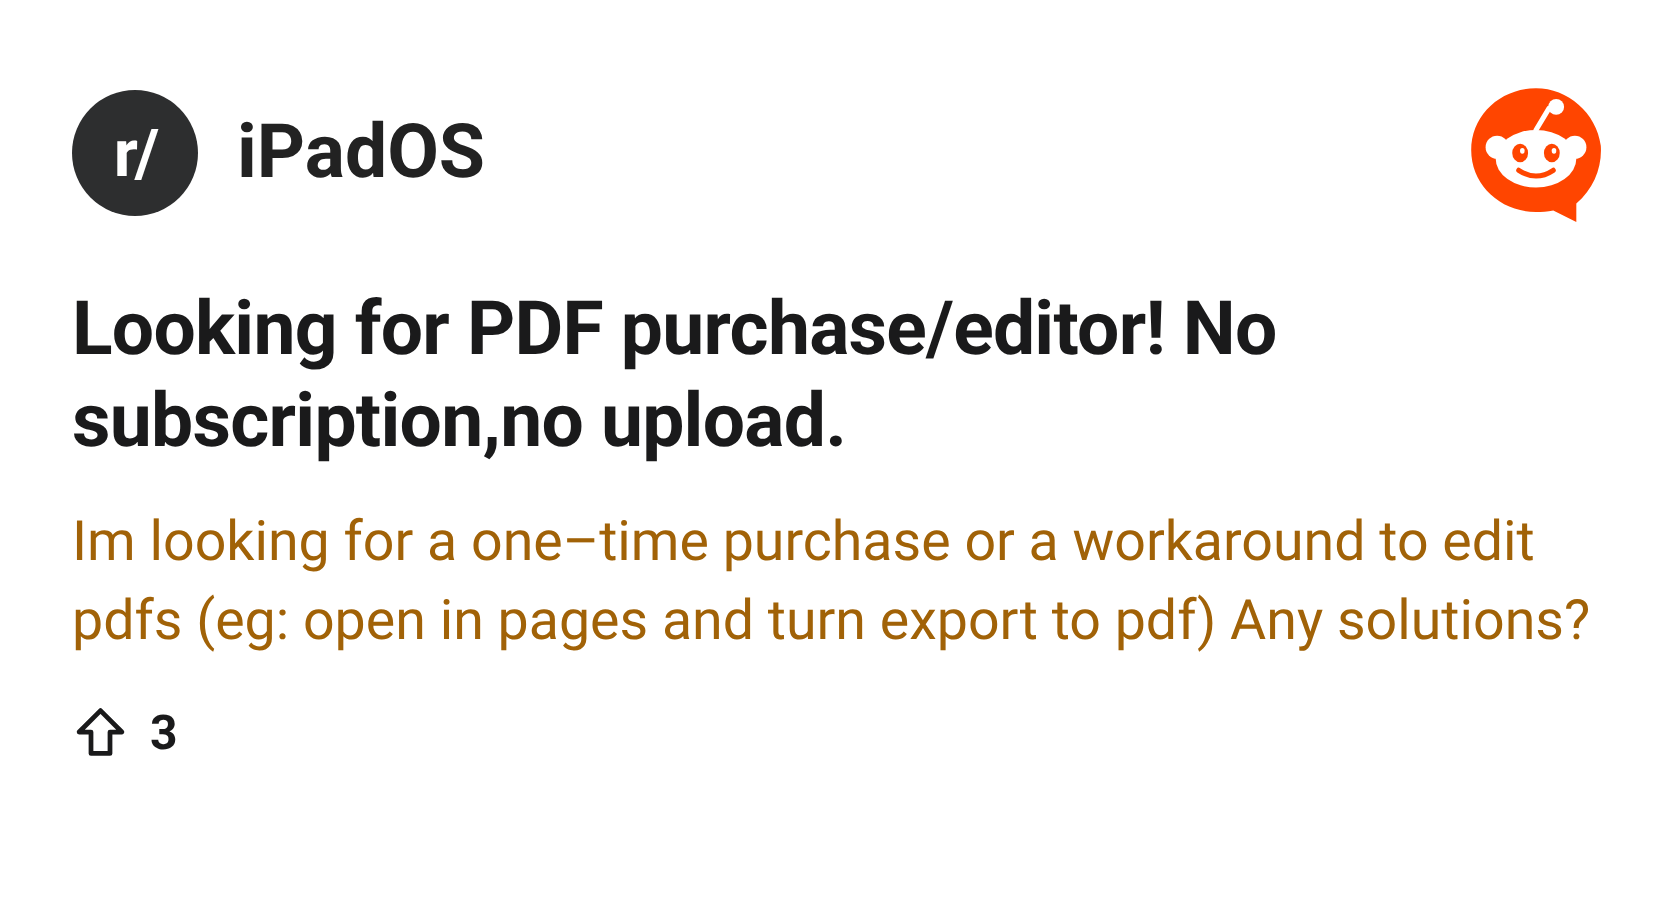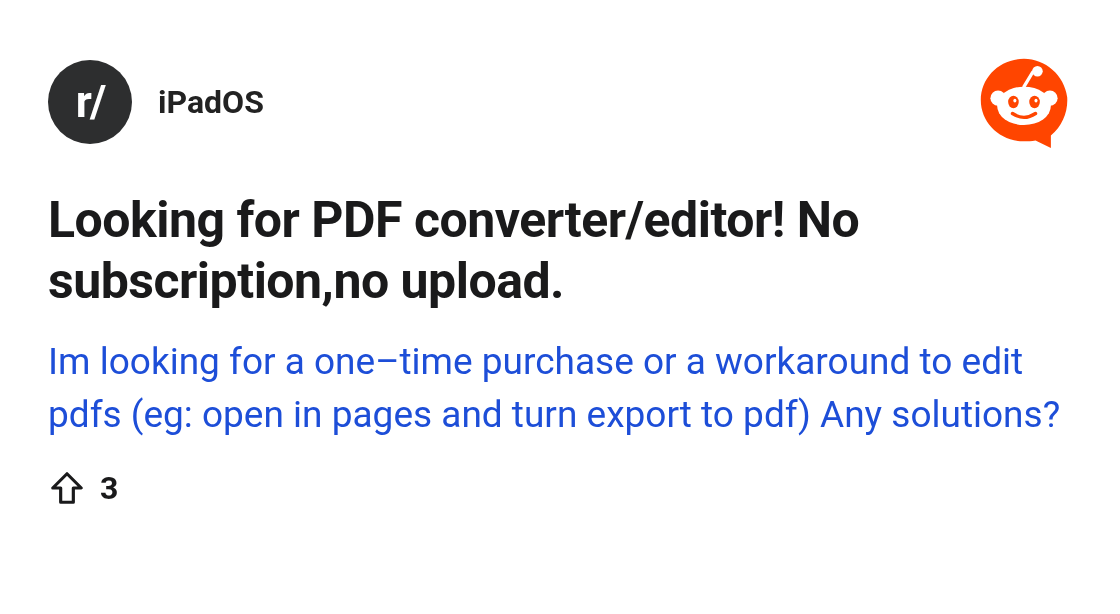--- a/index.html
+++ b/index.html
@@ -33,40 +33,40 @@
       background: #2d2e2f;
       display: flex;
       align-items: center;
       justify-content: center;
       color: #ffffff;
       font-size: 44px;
       font-weight: 700;
       letter-spacing: -2px;
     }
     .subreddit-name {
-      font-size: 32px;
+      font-size: 50px;
       font-weight: 700;
       color: #222222;
     }
     .reddit-logo {
       width: 96px;
       height: 96px;
     }
     .post-title {
       font-size: 50px;
       font-weight: 700;
       line-height: 1.22;
       color: #1a1a1b;
       margin-bottom: 24px;
       letter-spacing: -0.5px;
     }
     .post-body {
       font-size: 37px;
       line-height: 1.42;
-      color: #1d4ed8;
+      color: #a16207;
       margin-bottom: 28px;
     }
     .post-actions {
       display: flex;
       align-items: center;
       gap: 34px;
     }
     .action-item {
       display: flex;
       align-items: center;
@@ -103,21 +103,21 @@
       <circle cx="77" cy="46" r="8" fill="#ffffff"></circle>
       <ellipse cx="39" cy="50" rx="5.5" ry="6.5" fill="#FF4500"></ellipse>
       <ellipse cx="61" cy="50" rx="5.5" ry="6.5" fill="#FF4500"></ellipse>
       <ellipse cx="40.5" cy="48.5" rx="1.6" ry="2" fill="#ffffff"></ellipse>
       <ellipse cx="62.5" cy="48.5" rx="1.6" ry="2" fill="#ffffff"></ellipse>
       <path d="M 38 62 Q 50 70 62 62" stroke="#FF4500" stroke-width="3.5" fill="none" stroke-linecap="round"></path>
     </svg>
   </div>
 </div>
 
-<h1 class="post-title">Looking for PDF converter/editor! No subscription,no upload.</h1>
+<h1 class="post-title">Looking for PDF purchase/editor! No subscription,no upload.</h1>
 
 <p class="post-body">Im looking for a one–time purchase or a workaround to edit pdfs (eg: open in pages and turn export to pdf) Any solutions?</p>
 
 <div class="post-actions">
   <div class="action-item">
     <span class="action-icon">
       <svg width="38" height="38" viewBox="0 0 24 24" fill="none" stroke="#1a1a1b" stroke-width="2" stroke-linejoin="round">
         <path d="M12 3 L21 12 L16 12 L16 21 L8 21 L8 12 L3 12 Z"></path>
       </svg>
     </span>

